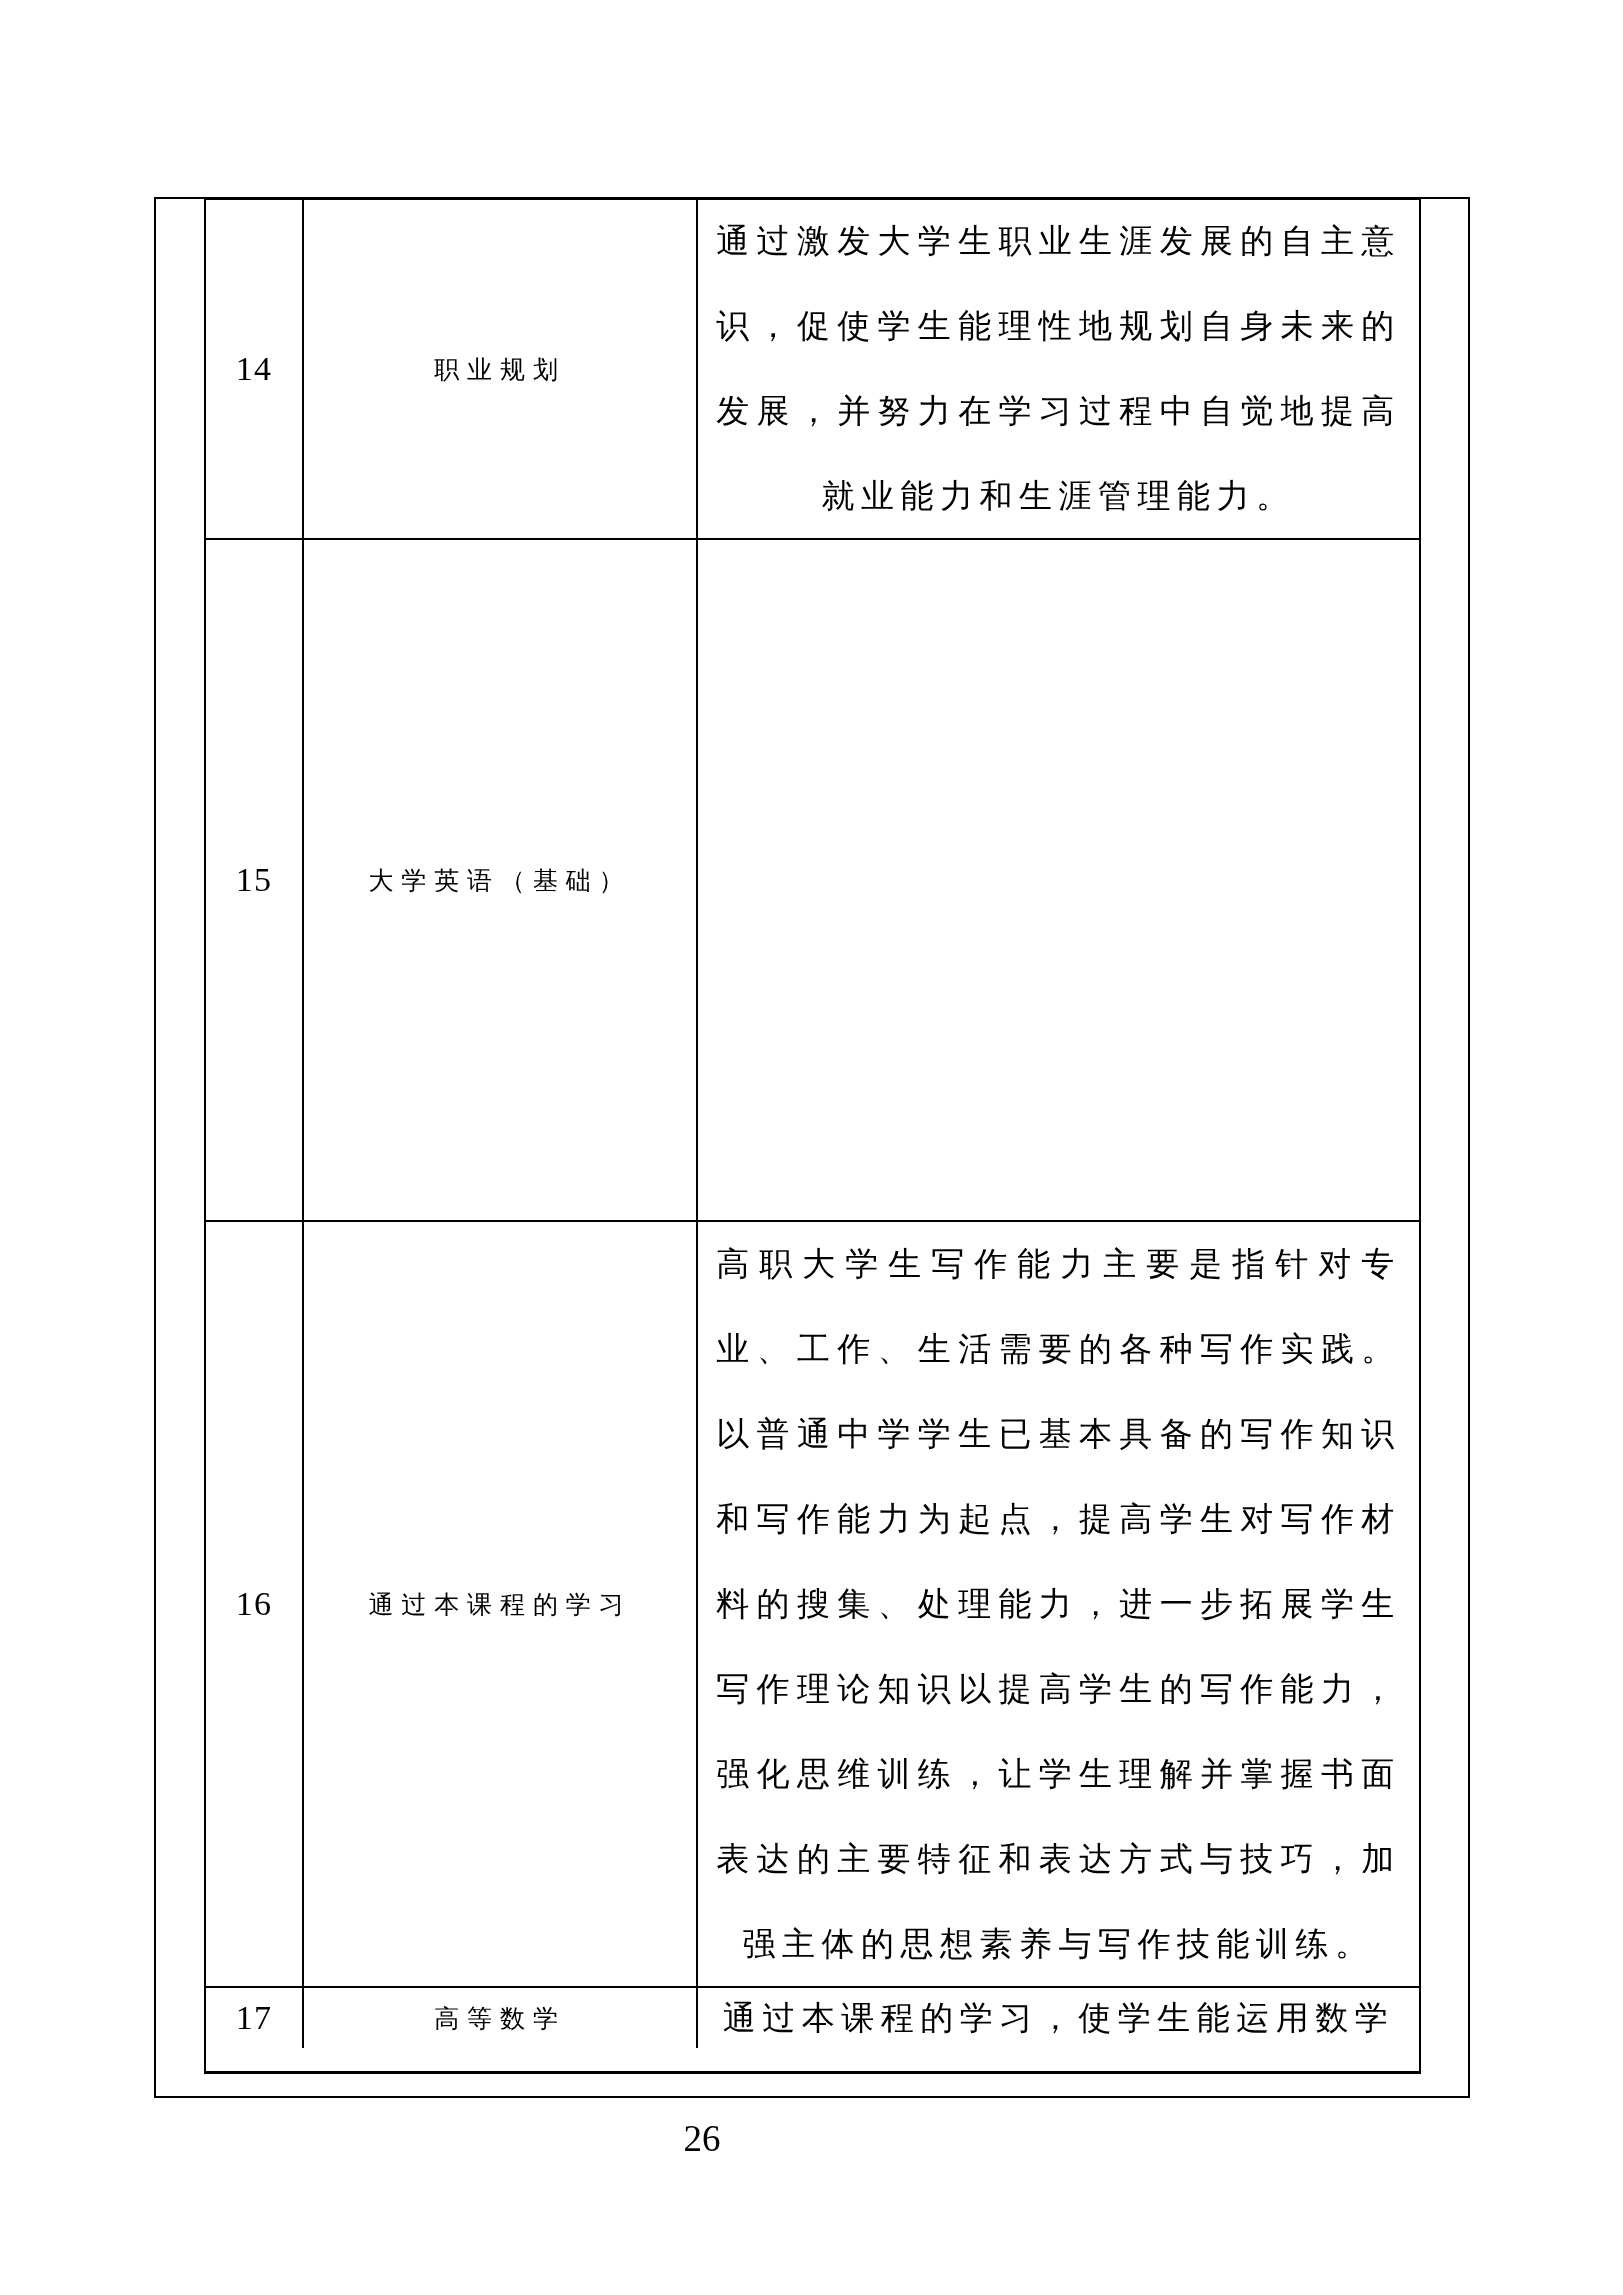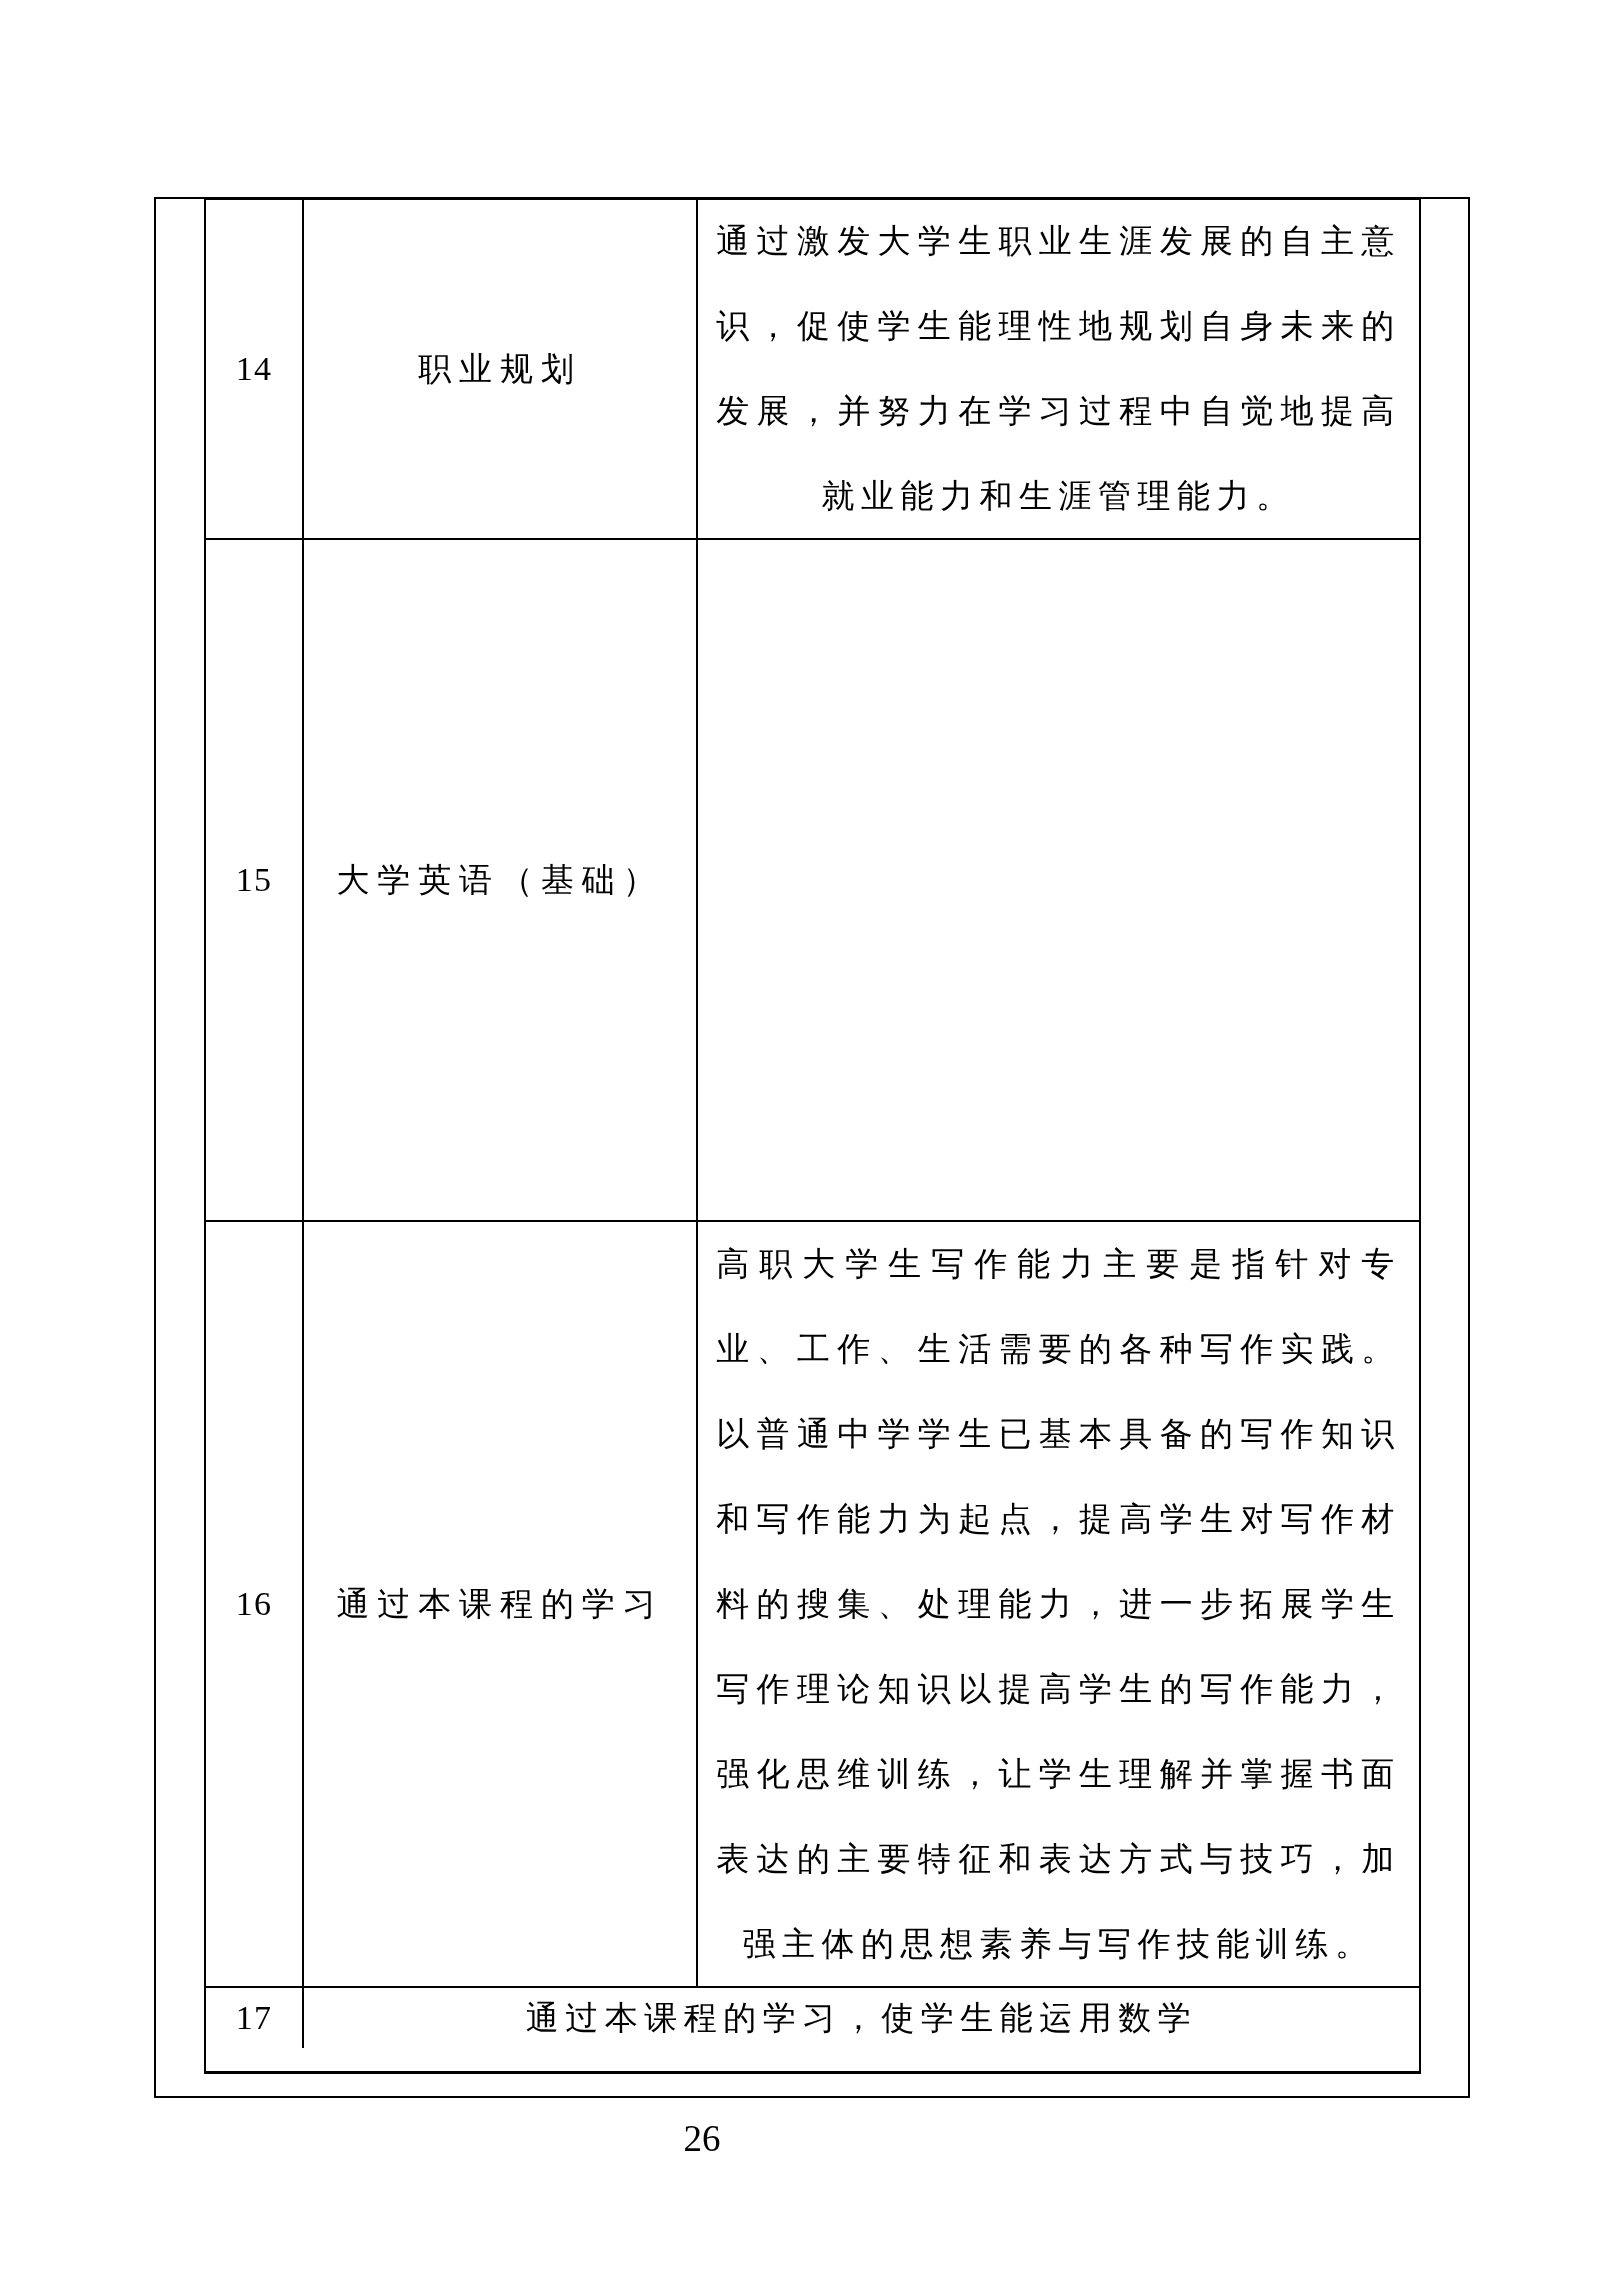--- a/index.html
+++ b/index.html
@@ -54,21 +54,21 @@
   .cell.no{
     width:98px;
     border-right:2px solid var(--c-border);
     font-size:34px;
     letter-spacing:1.3px;
     text-align:right;
   }
   .cell.name{
     width:394px;
     border-right:2px solid var(--c-border);
-    font-size:33px;
+    font-size:25px;
     letter-spacing:7.9px;
     white-space:nowrap;
   }
   .cell.desc{
     flex:1;
     flex-direction:column;
     justify-content:center;
     align-items:stretch;
     padding:0 18.3px;
   }
@@ -113,20 +113,21 @@
   <div class="row">
     <div class="cell no">16</div>
     <div class="cell name">通过本课程的学习</div>
     <div class="cell desc">
           <p>高职大学生写作能力主要是指针对专业、工作、生活需要的各种写作实践。以普通中学学生已基本具备的写作知识和写作能力为起点，提高学生对写作材料的搜集、处理能力，进一步拓展学生写作理论知识以提高学生的写作能力，强化思维训练，让学生理解并掌握书面表达的主要特征和表达方式与技巧，加强主体的思想素养与写作技能训练。</p>
         </div>
   </div>
 
   <div class="row">
     <div class="cell no">17</div>
+    <div class="cell name">高等数学</div>
     <div class="cell desc">
           <p>通过本课程的学习，使学生能运用数学</p>
         </div>
   </div>
 </div>
   <div class="page-number">26</div>
 </div>
 
 
 </body></html>

